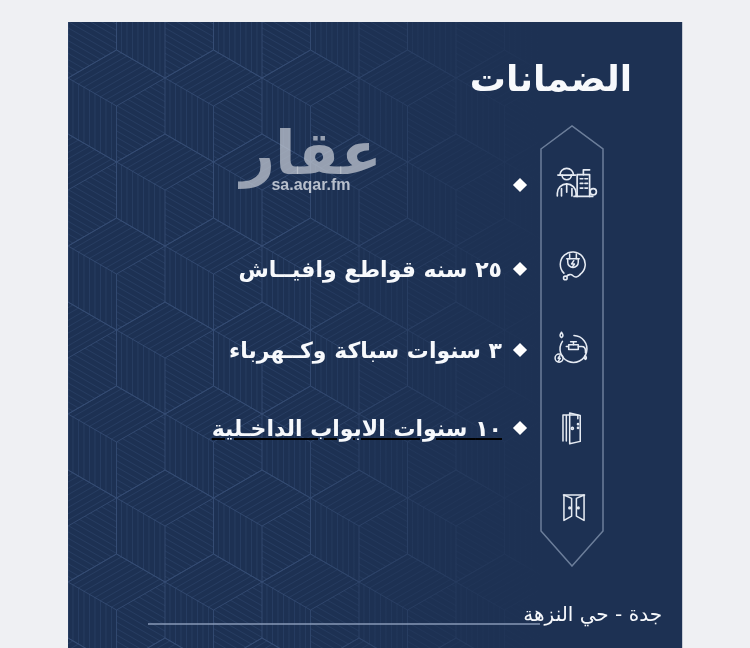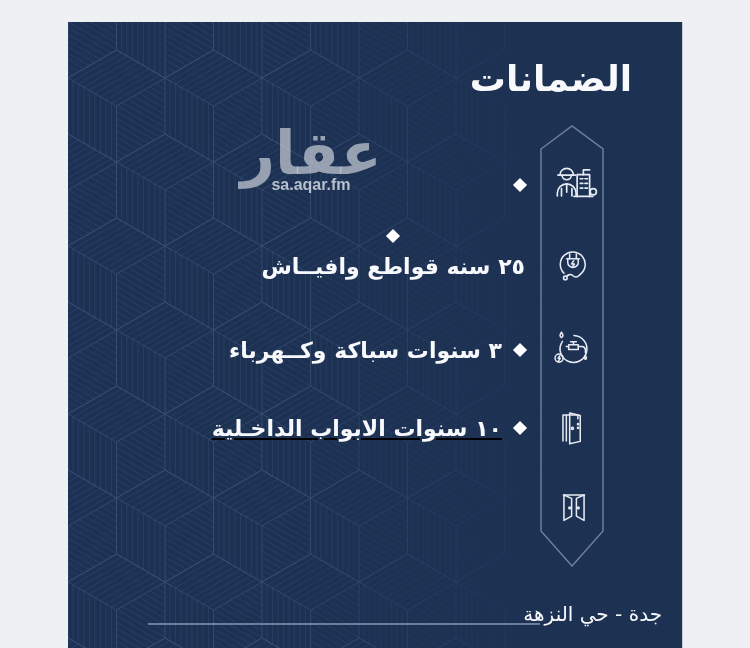--- a/index.html
+++ b/index.html
@@ -36,21 +36,21 @@
   .i1{left:481px;top:139px;width:50px;height:50px;}
   .i2{left:482px;top:220px;}
   .i3{left:482px;top:304px;}
   .i4{left:483px;top:382px;}
   .i5{left:483px;top:462px;}
   .row{
     position:absolute;right:157px;height:34px;display:flex;align-items:center;
     direction:rtl;gap:13px;z-index:4;
   }
   .r1{top:146px;}
-  .r2{top:209px;flex-direction:column;}
+  .r2{top:230px;}
   .r3{top:311px;}
   .r4{top:389px;text-decoration:underline;}
   .r5{top:469px;}
   .diamond{
     width:10px;height:10px;background:#ffffff;transform:rotate(45deg);flex:0 0 auto;
   }
   .row .label{
     color:#f7f9fc;font-size:22px;font-weight:700;white-space:nowrap;direction:rtl;
   }
   .footer-line{

